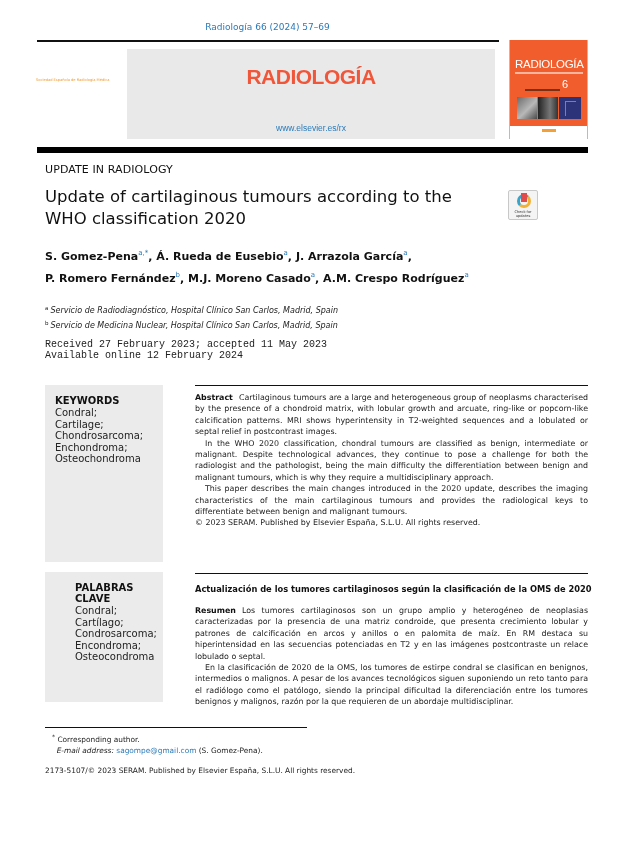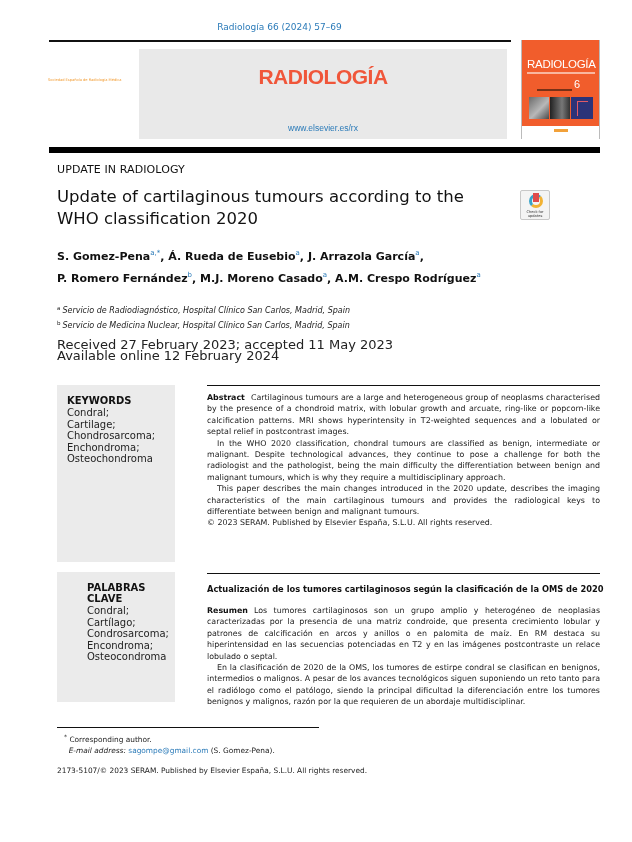--- a/index.html
+++ b/index.html
@@ -1,19 +1,19 @@
 <!DOCTYPE html>
 <html><head>
 <meta charset="utf-8">
 <style>
   * { box-sizing: border-box; margin: 0; padding: 0; }
   html, body { width: 632px; height: 842px; background: #ffffff; overflow: hidden; }
   body { position: relative; font-family: "DejaVu Sans", sans-serif; color: #1a1a1a; }
 
-  .abs { position: absolute; margin-left: 12px; }
+  .abs { position: absolute; }
 
   
   .journal-ref { left: 0; top: 22px; width: 535px; text-align: center; font-size: 9px; color: #2a7ab8; }
   .top-rule { left: 37px; top: 40px; width: 462px; height: 1.5px; background: #111; }
   .seram-logo { left: 36px; top: 76px; width: 100px; }
   .seram-word { font-family: "Liberation Sans", sans-serif; font-weight: bold; font-size: 27px; color: #f29a2e; letter-spacing: 0.5px; line-height: 27px; }
   .seram-sub { font-size: 3.6px; color: #f29a2e; white-space: nowrap; margin-top: 2px; }
   .masthead { left: 127px; top: 49px; width: 368px; height: 90px; background: #e9e9e9; }
   .masthead-title { position: absolute; left: 0; top: 16px; width: 100%; text-align: center; font-family: "Liberation Sans", sans-serif; font-weight: bold; font-size: 21px; letter-spacing: -0.5px; color: #f0563a; }
   .masthead-url { position: absolute; left: 0; top: 74px; width: 100%; text-align: center; font-family: "Liberation Sans", sans-serif; font-size: 8.5px; color: #2a7ab8; }
@@ -39,21 +39,21 @@
   .crossmark { left: 508px; top: 190px; width: 30px; height: 30px; background: #f4f4f4; border: 1px solid #c8c8c8; border-radius: 2px; }
   .crossmark .ring { position: absolute; left: 8px; top: 3px; width: 14px; height: 14px; border-radius: 50%; border: 3px solid #f2b233; border-top-color: #3aa3c8; border-left-color: #3aa3c8; }
   .crossmark .flag { position: absolute; left: 12px; top: 2px; width: 6px; height: 9px; background: #e04b4b; }
   .crossmark .cap { position: absolute; left: 0; top: 19px; width: 100%; text-align: center; font-size: 3.6px; line-height: 4px; color: #333; }
 
   .authors { left: 45px; top: 244px; width: 540px; font-size: 11px; line-height: 18px; font-weight: bold; color: #111; }
   .authors sup { font-weight: normal; font-size: 7px; color: #2a7ab8; vertical-align: 5px; }
 
   .affils { left: 45px; top: 302px; font-size: 8px; line-height: 12px; font-style: italic; color: #222; }
   .affils sup { font-style: normal; font-size: 5.5px; vertical-align: 3px; margin-right: 2px; }
-  .dates { left: 45px; top: 339px; font-size: 13px; line-height: 11px; color: #222; }
+  .dates { left: 45px; top: 339px; font-size: 10px; line-height: 11px; color: #222; font-family: Liberation Mono, monospace; }
 
   
   .kw-box { left: 45px; width: 118px; background: #ebebeb; padding: 10px 0 0 10px; }
   .kw-box .kw-head { font-size: 10px; font-weight: bold; color: #111; margin-bottom: 1px; }
   .kw-box .kw-item { font-size: 10px; line-height: 11.5px; color: #222; }
   .kw-en { top: 385px; height: 177px; }
   .kw-es { top: 572px; height: 130px; padding-left: 30px; }
 
   .abs-rule { left: 195px; height: 1.2px; background: #111; width: 393px; }
   .abs-text { left: 195px; width: 393px; font-size: 7.9px; line-height: 11.4px; color: #222; text-align: justify; }

